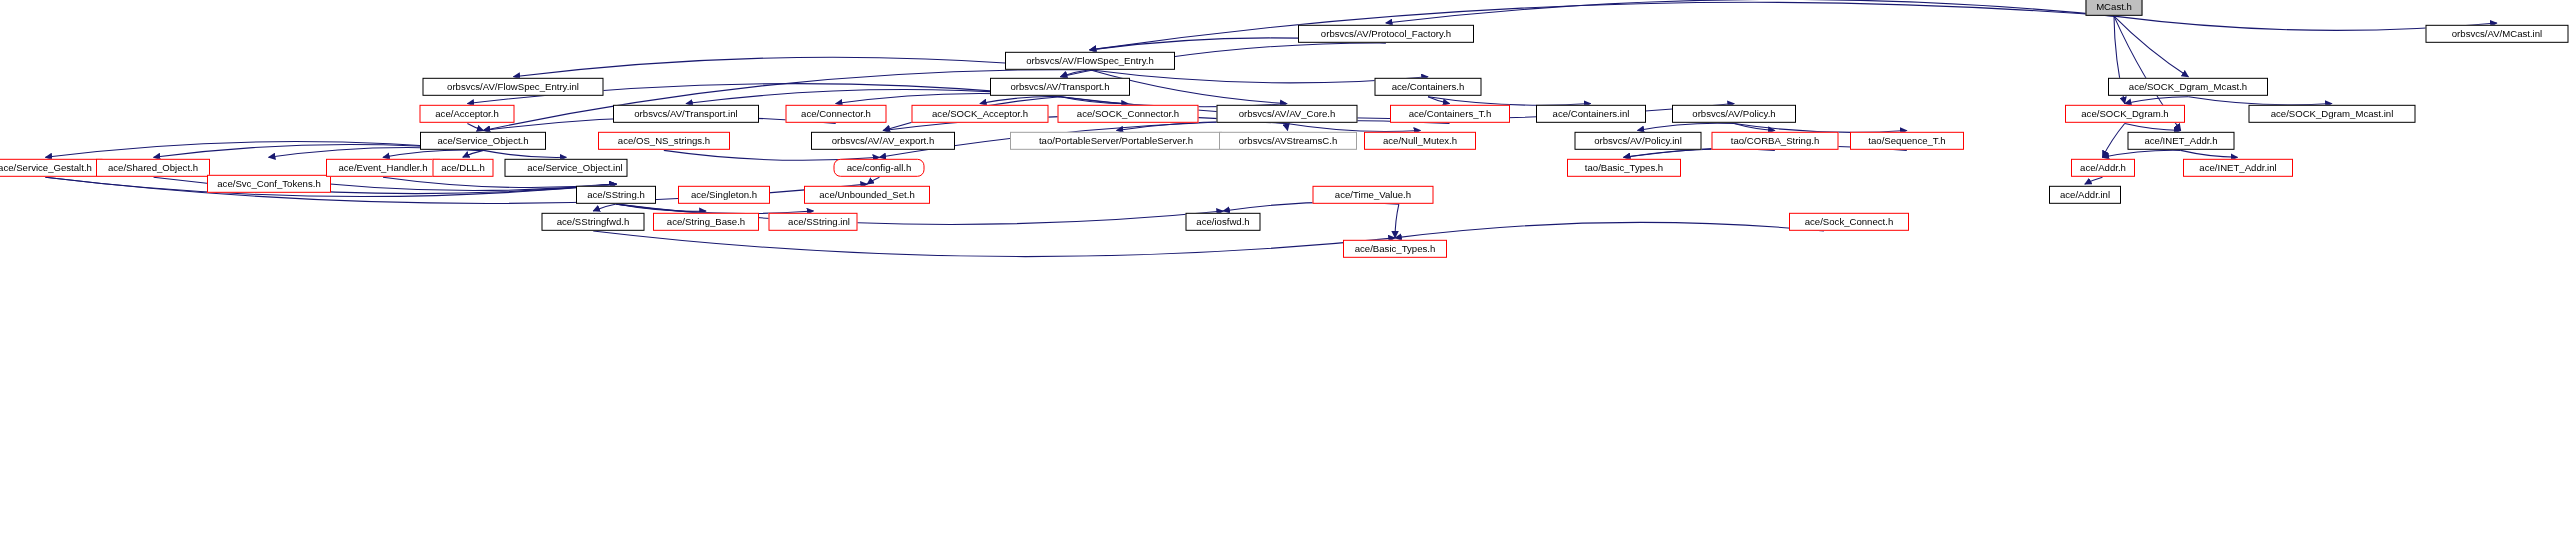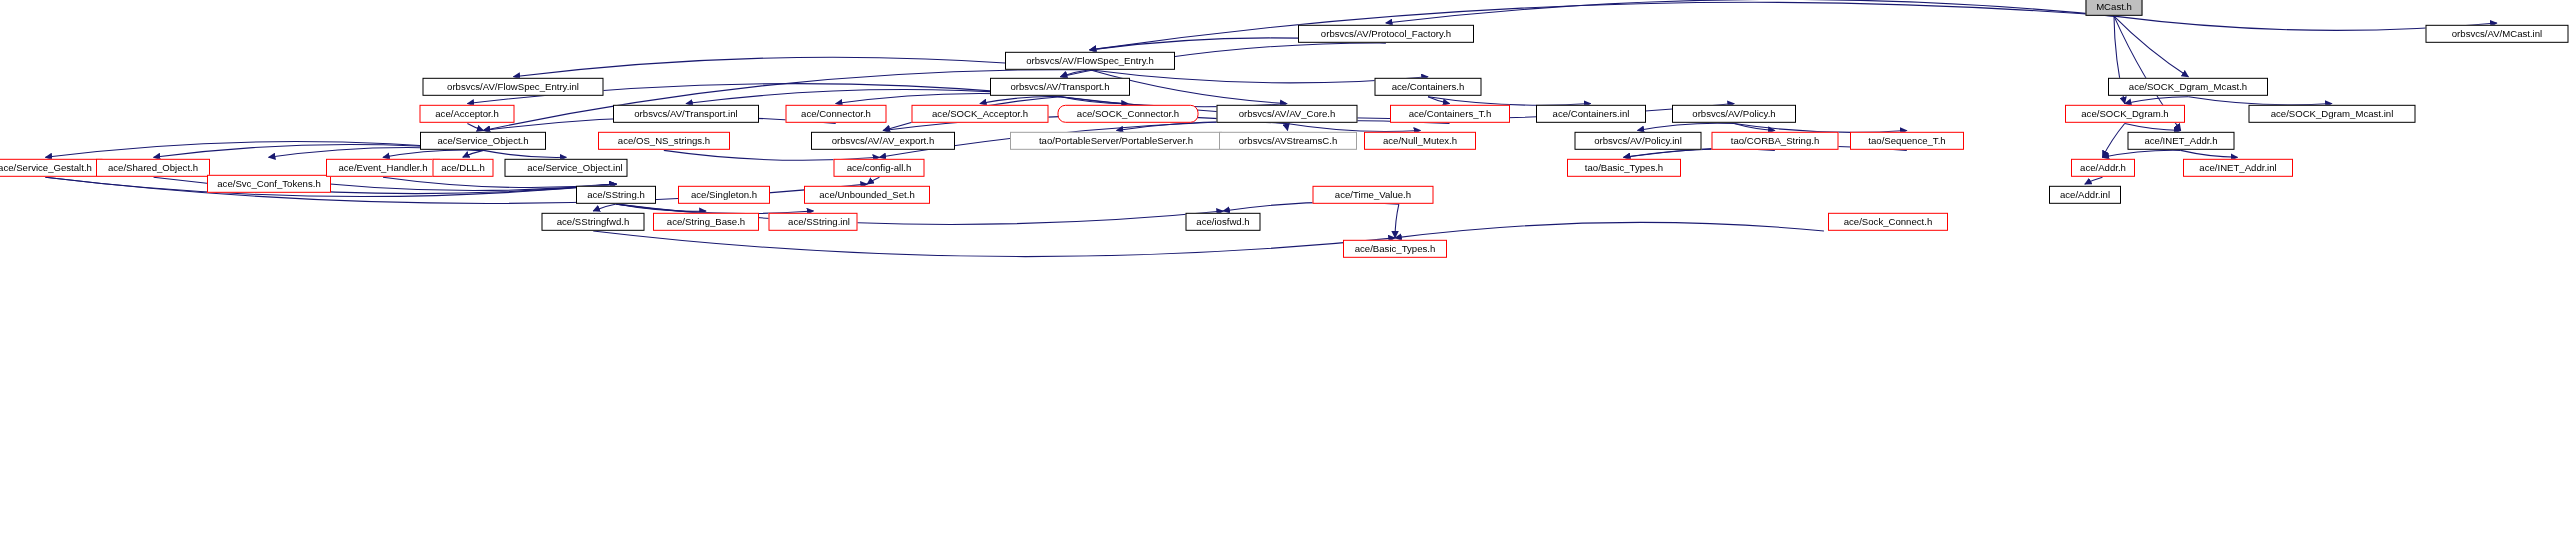--- a/index.html
+++ b/index.html
@@ -122,21 +122,21 @@
       </div>
       <div class="node r" style="left: 467px; top: 114px; width: 95px;">
         <span>ace/Acceptor.h</span>
       </div>
       <div class="node r" style="left: 836px; top: 114px; width: 101px;">
         <span>ace/Connector.h</span>
       </div>
       <div class="node r" style="left: 980px; top: 114px; width: 137px;">
         <span>ace/SOCK_Acceptor.h</span>
       </div>
-      <div class="node r" style="left: 1128px; top: 114px; width: 141px; border-radius: 8px;">
+      <div class="node r" style="left: 1128px; top: 114px; width: 141px;">
         <span>ace/SOCK_Connector.h</span>
       </div>
       <div class="node b" style="left: 1287px; top: 114px; width: 141px;">
         <span>orbsvcs/AV/AV_Core.h</span>
       </div>
       <div class="node r" style="left: 1450px; top: 114px; width: 120px;">
         <span>ace/Containers_T.h</span>
       </div>
       <div class="node b" style="left: 1591px; top: 114px; width: 110px;">
         <span>ace/Containers.inl</span>
@@ -191,21 +191,21 @@
       </div>
       <div class="node r" style="left: 383px; top: 168px; width: 114px;">
         <span>ace/Event_Handler.h</span>
       </div>
       <div class="node r" style="left: 463px; top: 168px; width: 61px;">
         <span>ace/DLL.h</span>
       </div>
       <div class="node b" style="left: 566px; top: 168px; width: 123px; justify-content: flex-end;">
         <span>ace/Service_Object.inl</span>
       </div>
-      <div class="node r" style="left: 879px; top: 168px; width: 91px;">
+      <div class="node r" style="left: 879px; top: 168px; width: 91px; border-radius: 7px;">
         <span>ace/config-all.h</span>
       </div>
       <div class="node r" style="left: 1624px; top: 168px; width: 114px;">
         <span>tao/Basic_Types.h</span>
       </div>
       <div class="node r" style="left: 2103px; top: 168px; width: 64px;">
         <span>ace/Addr.h</span>
       </div>
       <div class="node r" style="left: 2238px; top: 168px; width: 110px;">
         <span>ace/INET_Addr.inl</span>
@@ -230,21 +230,21 @@
       </div>
       <div class="node r" style="left: 706px; top: 222px; width: 106px;">
         <span>ace/String_Base.h</span>
       </div>
       <div class="node r" style="left: 813px; top: 222px; width: 89px; padding-left: 12px;">
         <span>ace/SString.inl</span>
       </div>
       <div class="node b" style="left: 1223px; top: 222px; width: 75px;">
         <span>ace/iosfwd.h</span>
       </div>
-      <div class="node r" style="left: 1888px; top: 222px; width: 120px;">
+      <div class="node r" style="left: 1849px; top: 222px; width: 120px;">
         <span>ace/Sock_Connect.h</span>
       </div>
       <div class="node r" style="left: 1395px; top: 249px; width: 104px;">
         <span>ace/Basic_Types.h</span>
       </div>
     </div>
 </div>
 
 
 </body></html>

